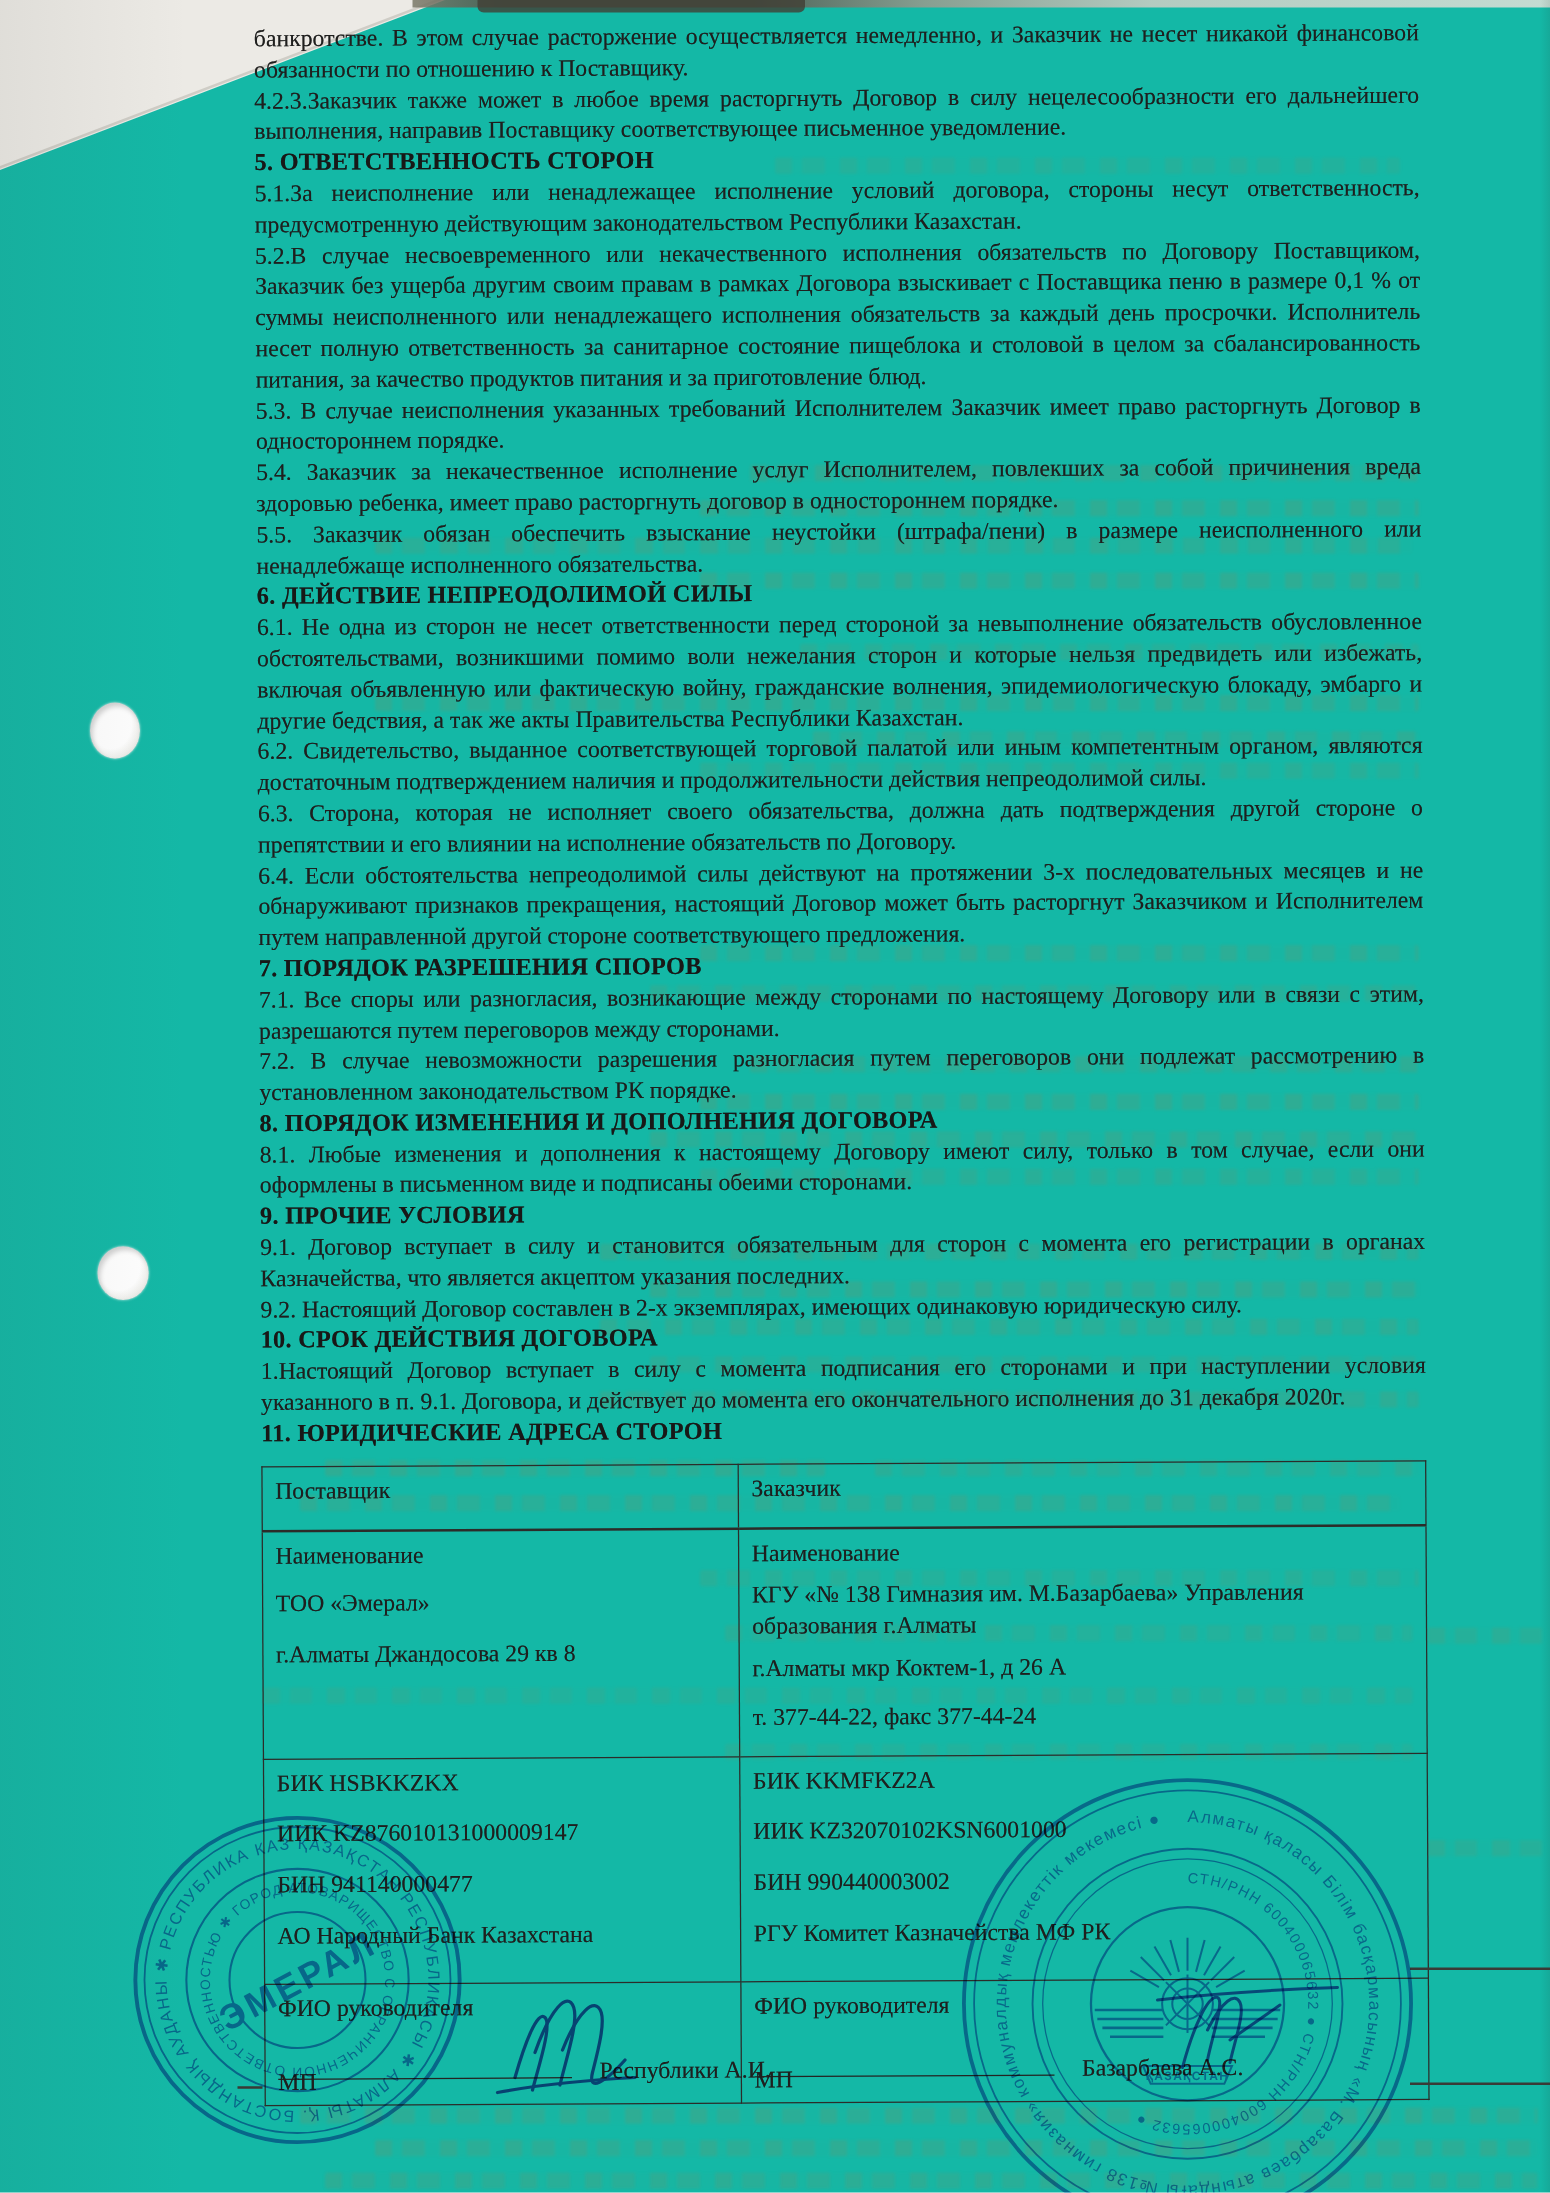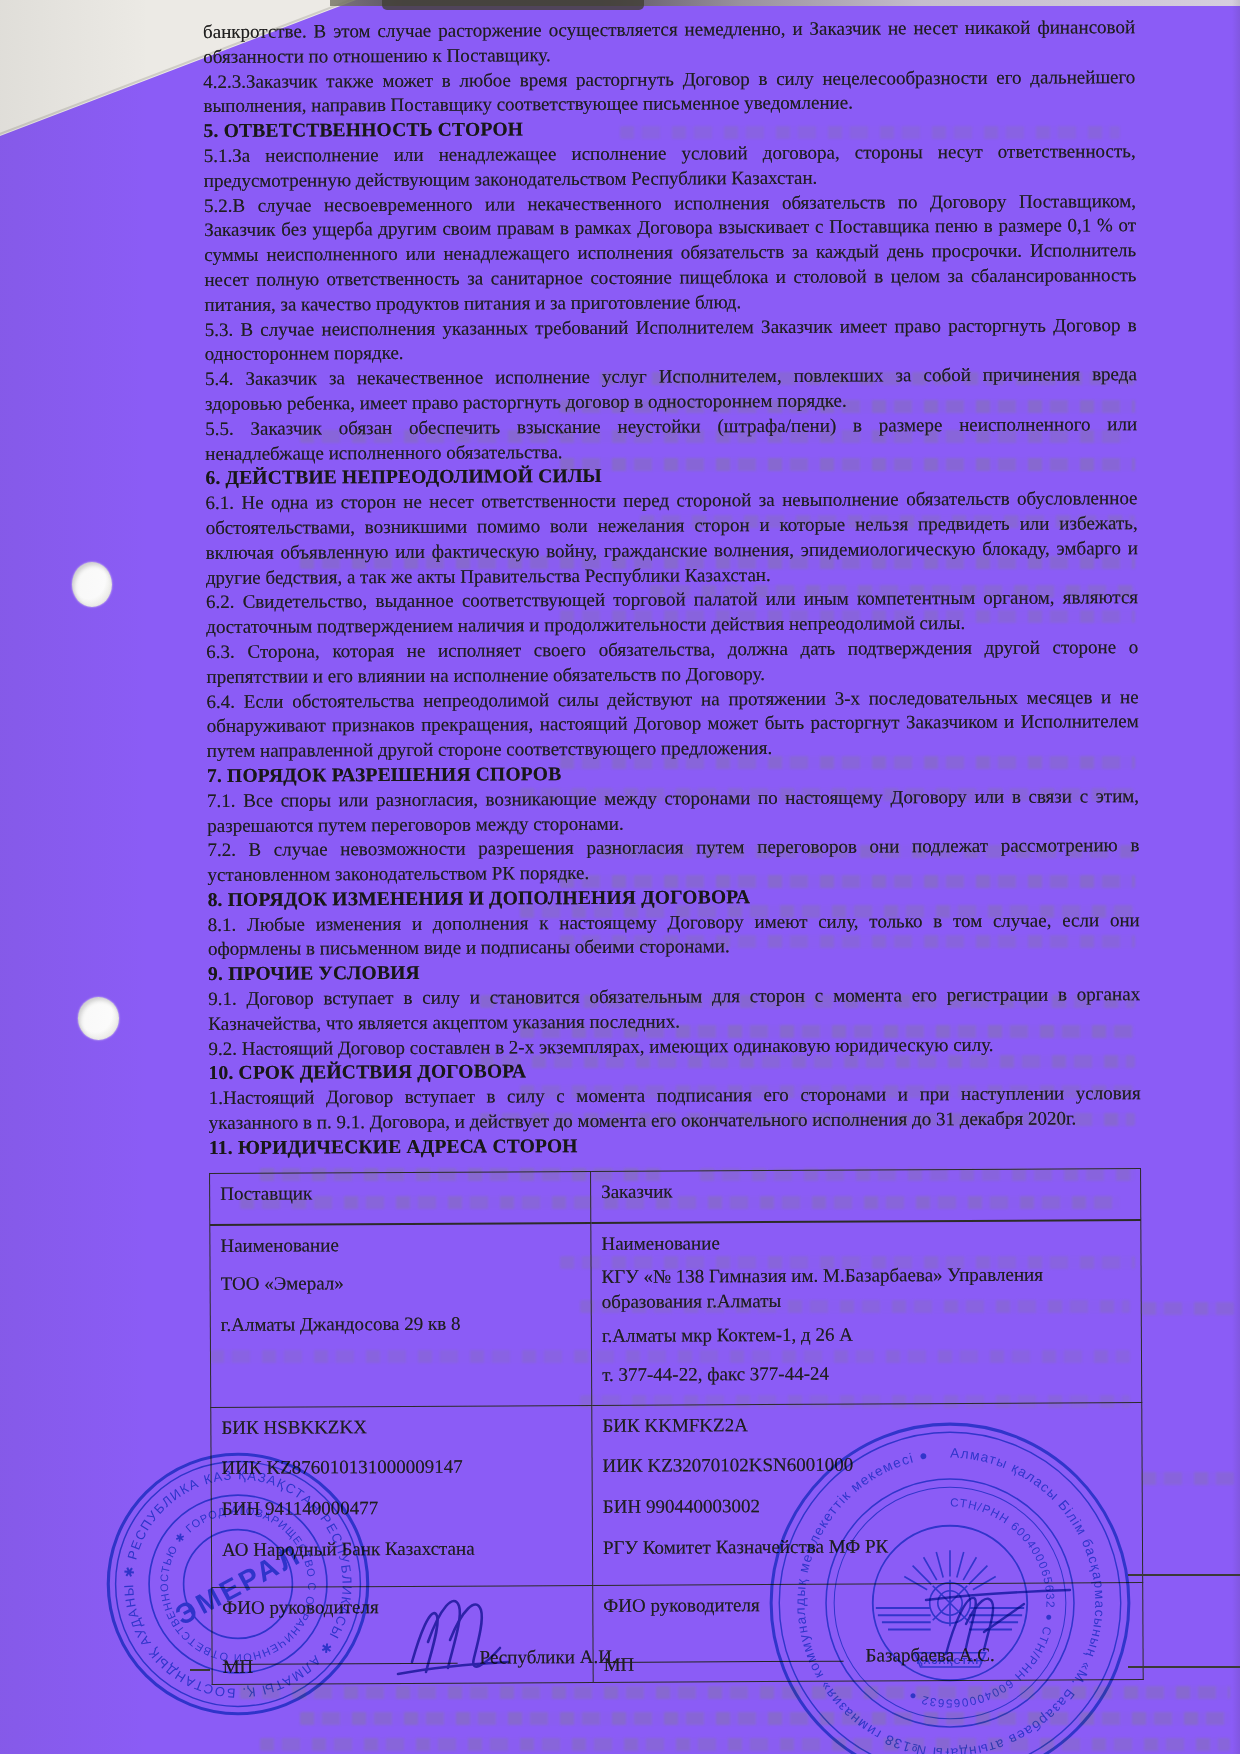--- a/index.html
+++ b/index.html
@@ -2,21 +2,21 @@
 <html><head>
 <meta charset="utf-8">
 <style>
   html,body{margin:0;padding:0;}
   body{
     width:1240px;height:1754px;position:relative;overflow:hidden;
     background:#e9e8e4;
     font-family:"Liberation Serif","DejaVu Serif",serif;
   }
   .page{
-    position:absolute;inset:0;background:#8b5cf6;
+    position:absolute;inset:0;background:#14b8a6;
   }
   .page::after{ 
     content:"";position:absolute;left:0;top:0;width:150px;height:100%;
     background:linear-gradient(to right,rgba(60,60,55,.07),rgba(60,60,55,0));
     pointer-events:none;
   }
   .edge-right{position:absolute;right:0;top:0;width:8px;height:100%;
     background:linear-gradient(to left,rgba(40,40,35,.10),rgba(40,40,35,0));}
   
   .corner{position:absolute;left:0;top:0;width:356px;height:136px;background:#eceae5;

